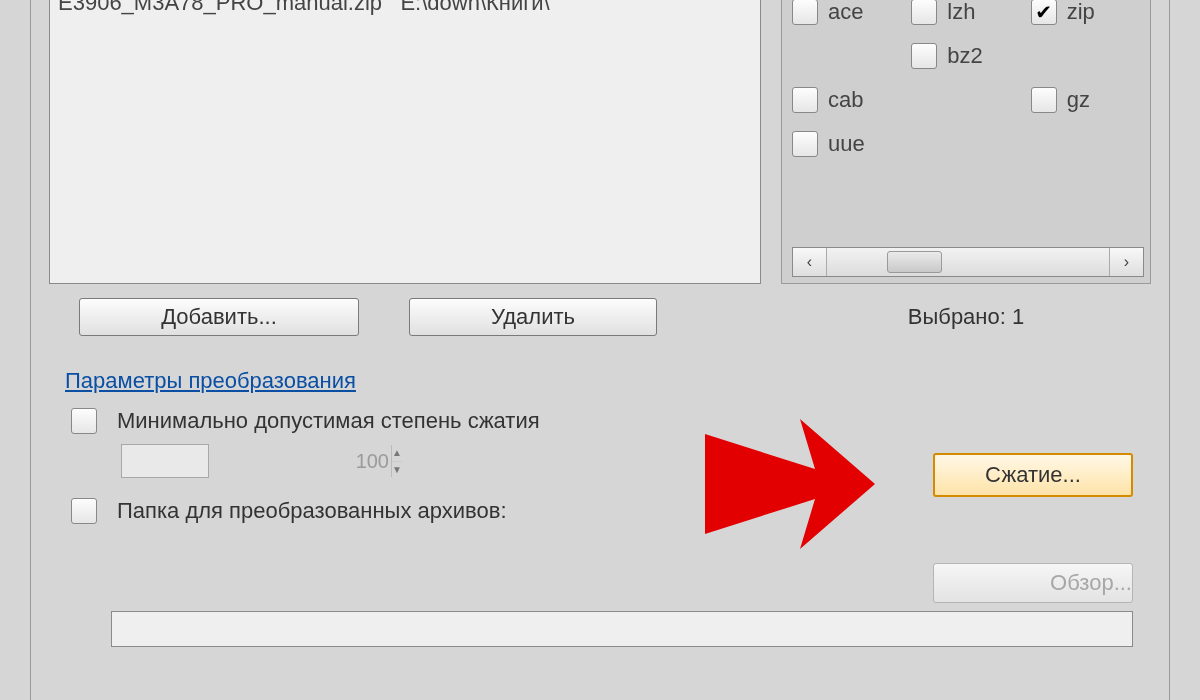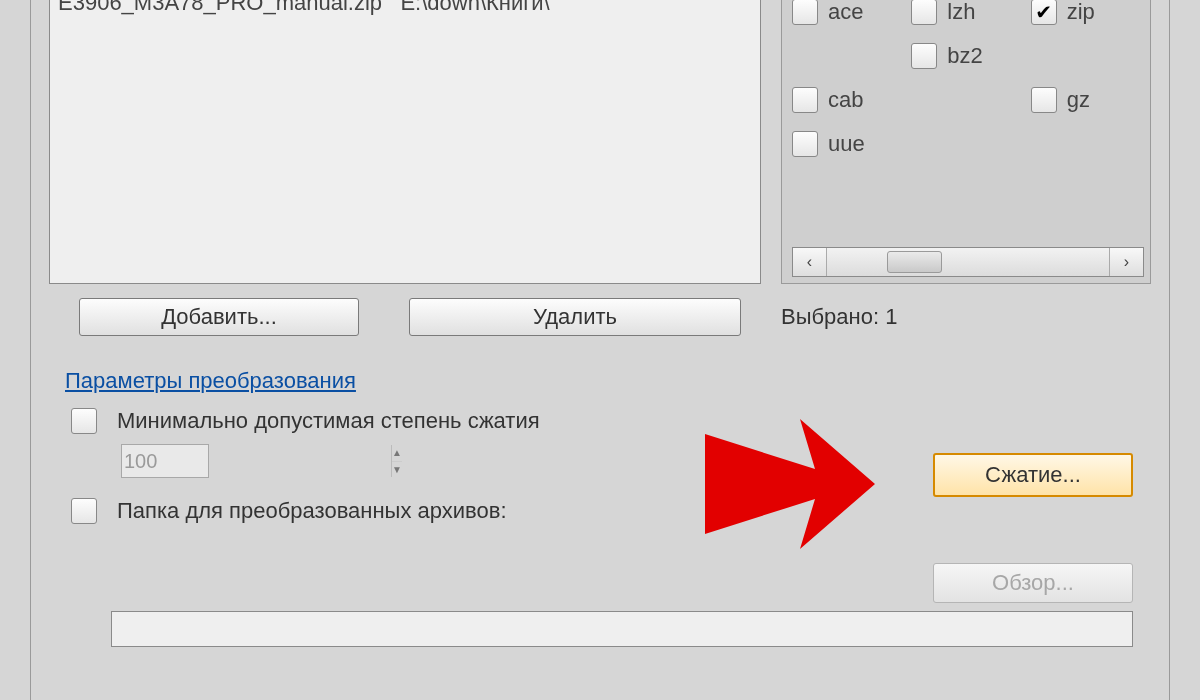--- a/index.html
+++ b/index.html
@@ -104,24 +104,25 @@
     background: linear-gradient(#fdfdfd,#e0e0e0);
     border: 1px solid #7a7a7a;
     font-size: 22px;
     color: #333;
     padding: 5px 0;
     text-align: center;
     cursor: pointer;
     border-radius: 3px;
   }
   .btn-add { width: 280px; margin-left: 30px; }
-  .btn-del { width: 332px; margin-left: 50px; }
+  .btn-del { width: 248px; margin-left: 50px; }
   .selected-count {
     margin-left: auto;
     width: 370px;
+    text-align: center;
     font-size: 22px;
     color: #333;
   }
   .section-title {
     color: #0a4fa3;
     font-size: 22px;
     margin: 32px 0 14px 16px;
     text-decoration: underline;
   }
   .opt-row {
@@ -136,21 +137,21 @@
     width: 88px; height: 34px;
     display: flex;
     border: 1px solid #a8a8a8;
     background: #e9e9e9;
     color: #9a9a9a;
   }
   .spinner input {
     flex: 1;
     border: 0;
     background: transparent;
-    text-align: left;
+    text-align: right;
     font-size: 20px;
     color: #9a9a9a;
   }
   .spinner-arrows {
     width: 22px;
     border-left: 1px solid #bbb;
     display: flex; flex-direction: column;
   }
   .spn-a {
     flex: 1;
@@ -182,21 +183,21 @@
   .btn-browse {
     position: absolute;
     right: 36px;
     top: 602px;
     width: 200px;
     padding: 6px 0;
     background: linear-gradient(#f6f6f6,#e3e3e3);
     border: 1px solid #b5b5b5;
     color: #a7a7a7;
     font-size: 22px;
-    text-align: center;
+    text-align: right;
     border-radius: 3px;
   }
   .path-field {
     position: absolute;
     left: 80px;
     right: 36px;
     top: 650px;
     height: 36px;
     background: #efefef;
     border: 1px solid #8a8a8a;

